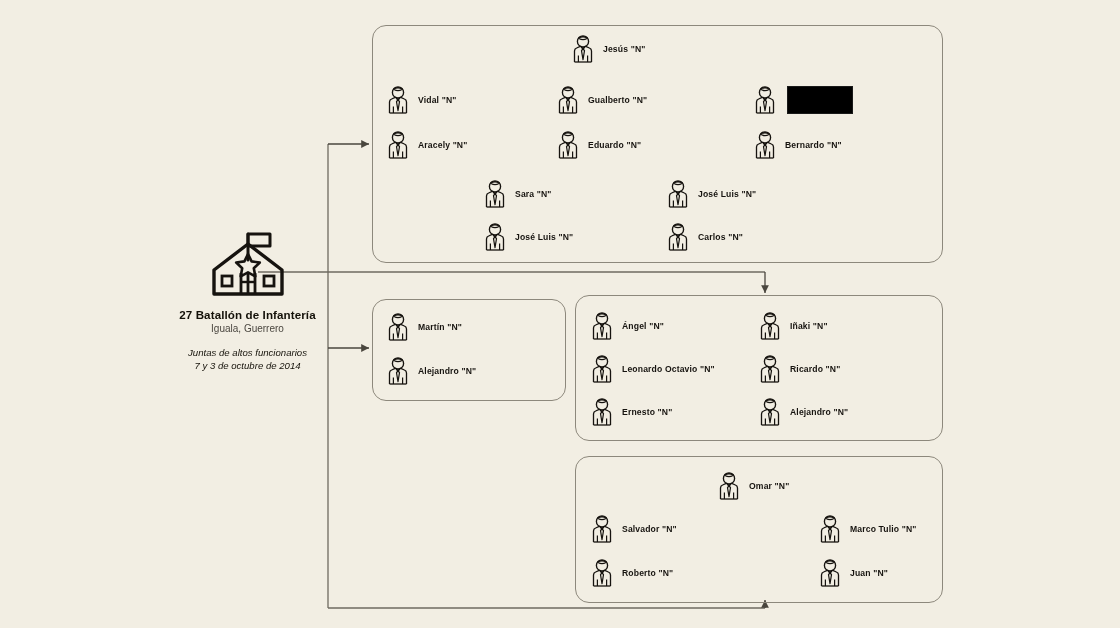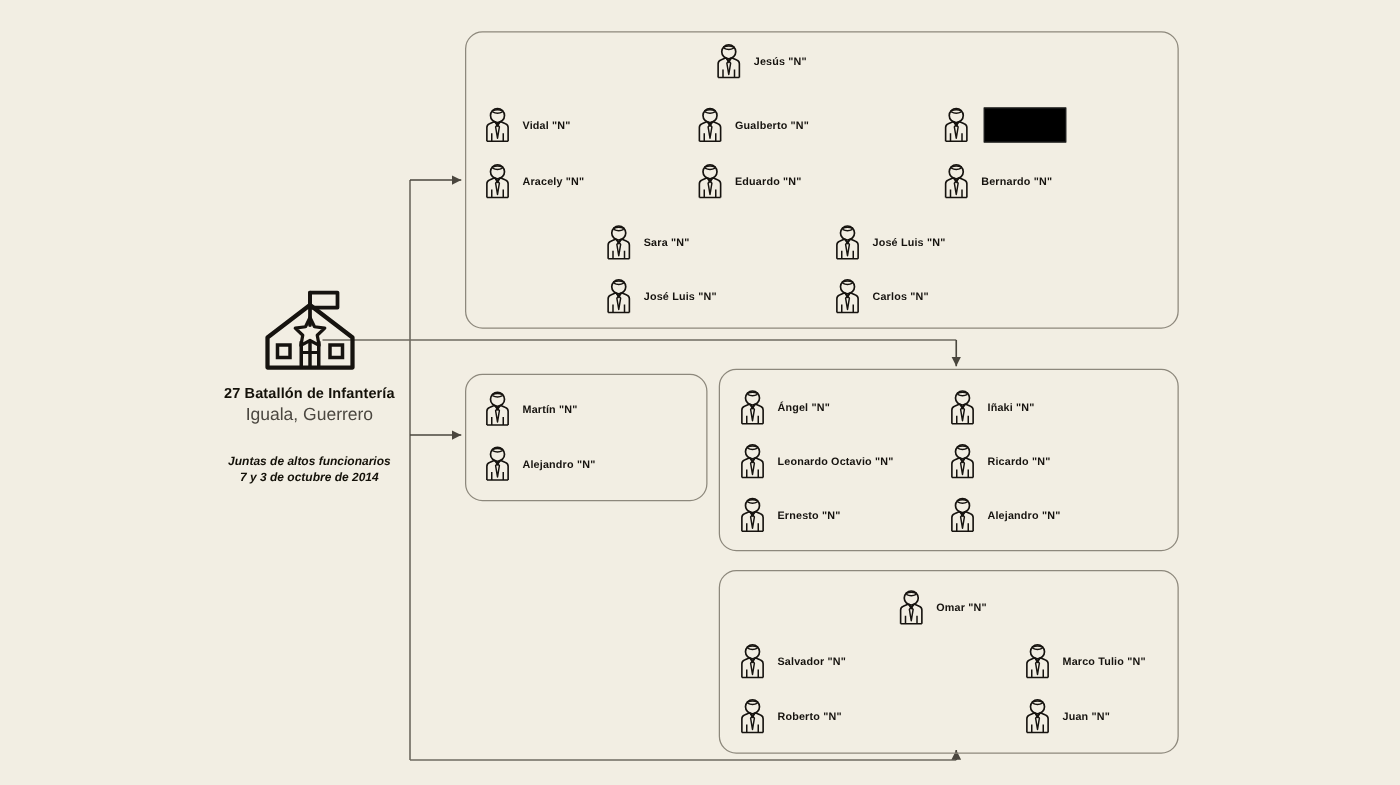--- a/index.html
+++ b/index.html
@@ -72,30 +72,30 @@
     margin: 0 auto;
   }
   .origin .title {
     font-size: 11.6px;
     font-weight: bold;
     color: #141109;
     margin-top: 6px;
     letter-spacing: 0.1px;
   }
   .origin .subtitle {
-    font-size: 14px;
+    font-size: 10px;
     color: #4b4740;
     margin-top: 2px;
   }
   .origin .note {
     font-size: 9.6px;
-    font-weight: bold;
+    font-weight: normal;
     font-style: italic;
     color: #141109;
-    margin-top: 24px;
+    margin-top: 12px;
     line-height: 1.38;
   }
 </style>
 </head>
 <body>
 
 <div id="stage">
 
   <svg class="connectors" viewBox="0 0 1120 628" width="1120" height="628">
     <defs>

